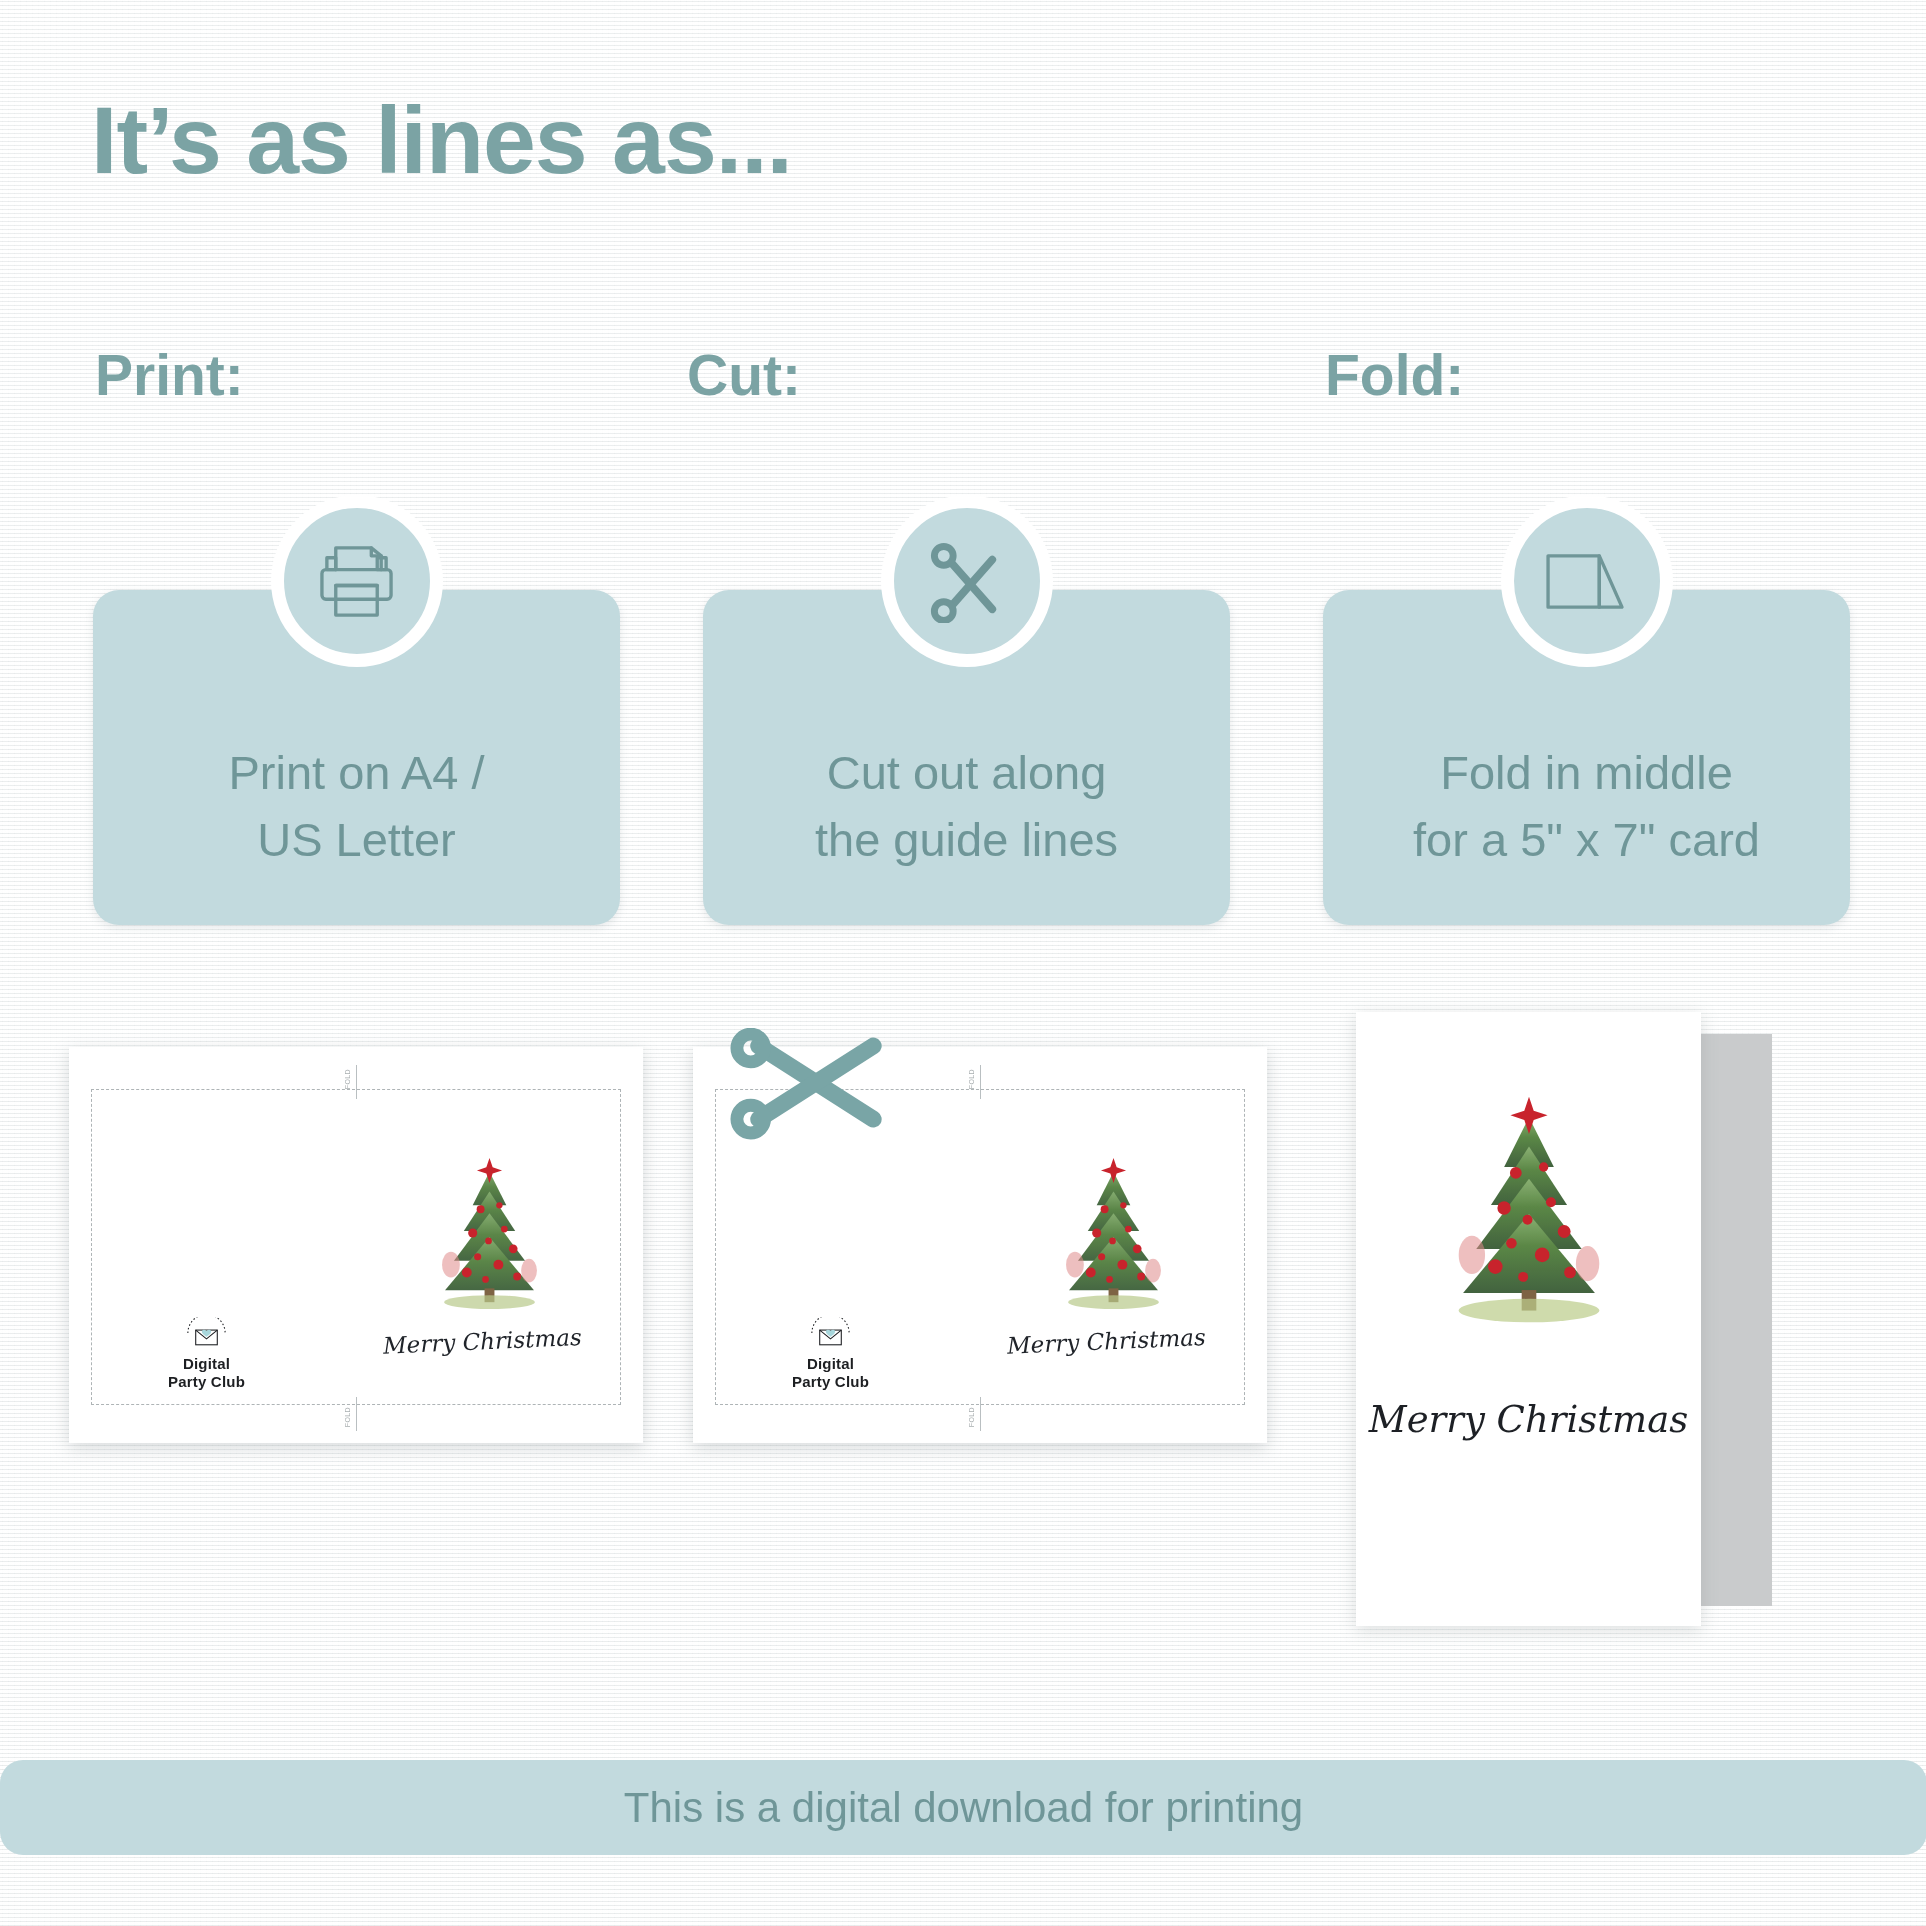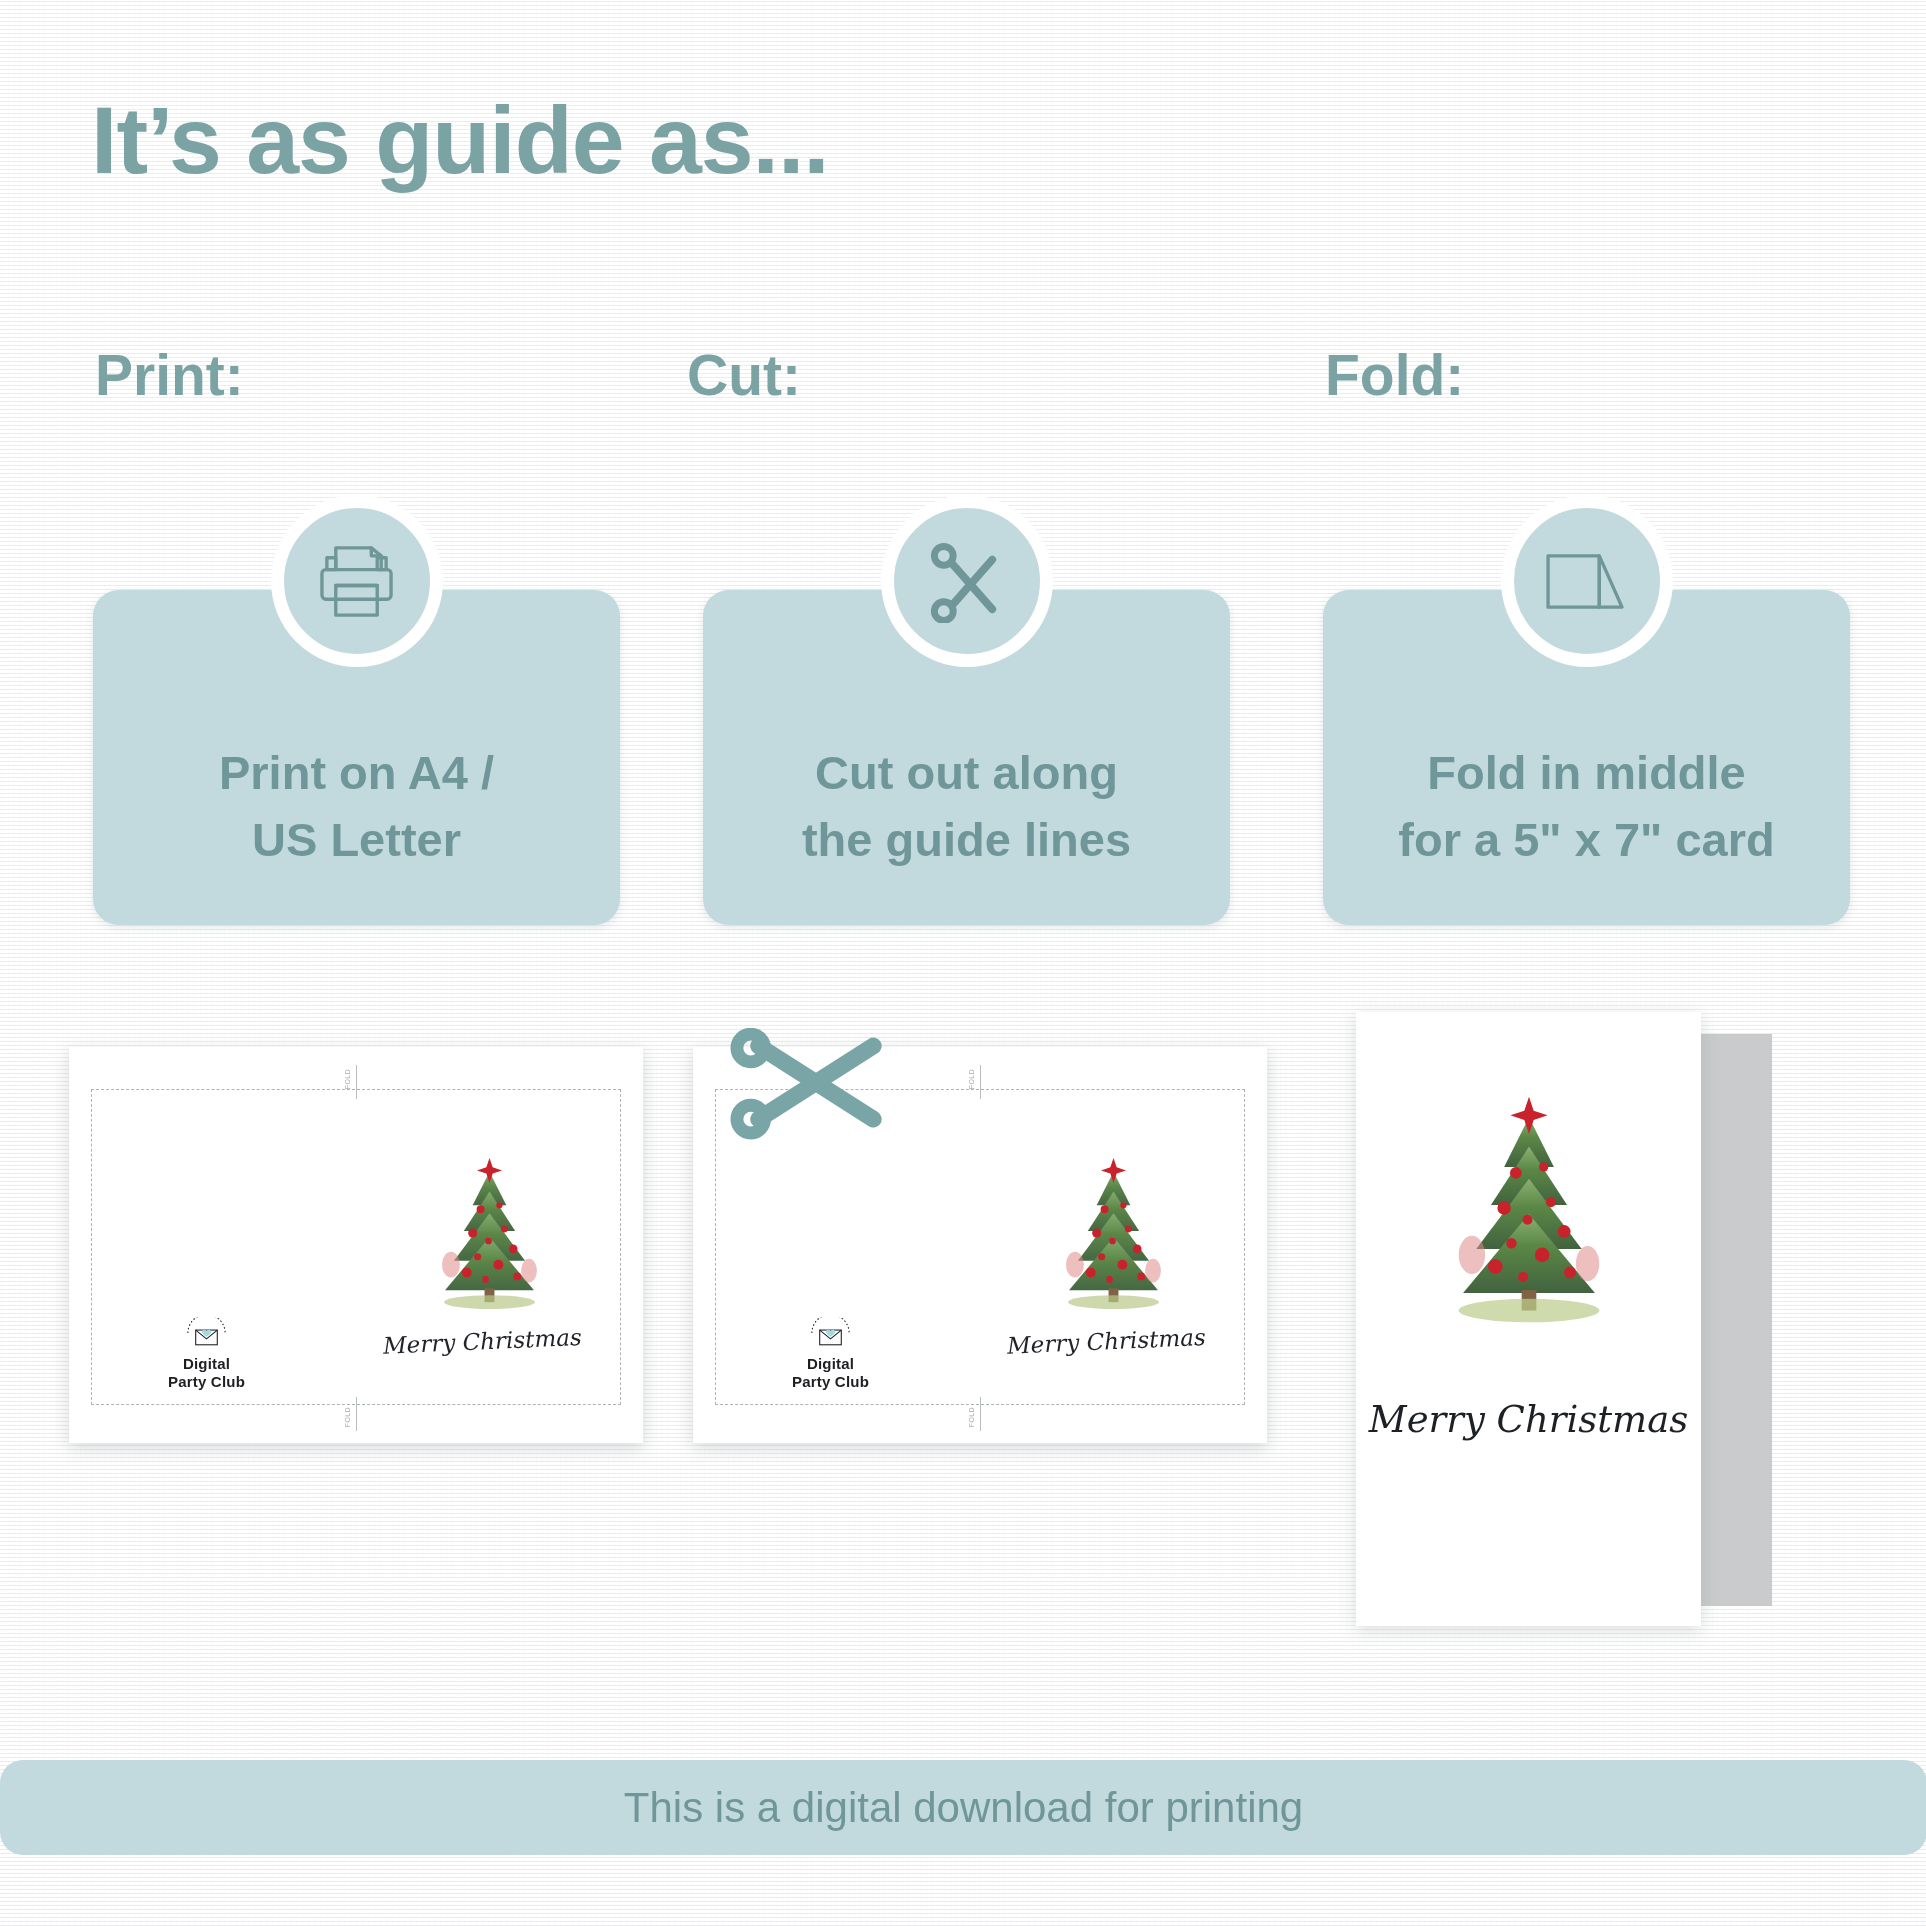--- a/index.html
+++ b/index.html
@@ -84,21 +84,20 @@
     position: absolute;
     left: 0;
     right: 0;
     top: 150px;
     text-align: center;
     font-size: 47px;
     line-height: 1.42;
     color: #6f9698;
     padding: 0 16px;
     box-sizing: border-box;
-    font-weight: bold;
   }
 
   
   .icon-badge {
     position: absolute;
     width: 172px;
     height: 172px;
     border-radius: 50%;
     background: #c2dade;
     border: 13px solid #ffffff;
@@ -253,21 +252,21 @@
   #footer-text {
     font-size: 42px;
     color: #6f9698;
   }
 </style>
 </head>
 <body>
 
 <div id="page">
 
-  <div id="headline">It’s as guide as...</div>
+  <div id="headline">It’s as lines as...</div>
 
   <div class="step-heading" id="step-heading-0">Print:</div>
   <div class="step-heading" id="step-heading-1">Cut:</div>
   <div class="step-heading" id="step-heading-2">Fold:</div>
 
   <div class="info-card" id="info-card-0">
     <div class="icon-badge">
       <span>
         <svg width="85" height="79" viewBox="0 0 86 80" fill="none" stroke="#6f9698" stroke-width="3.4" stroke-linejoin="round" stroke-linecap="round">
           <path d="M22 28 V6 H58 L68 14 V28"></path>

